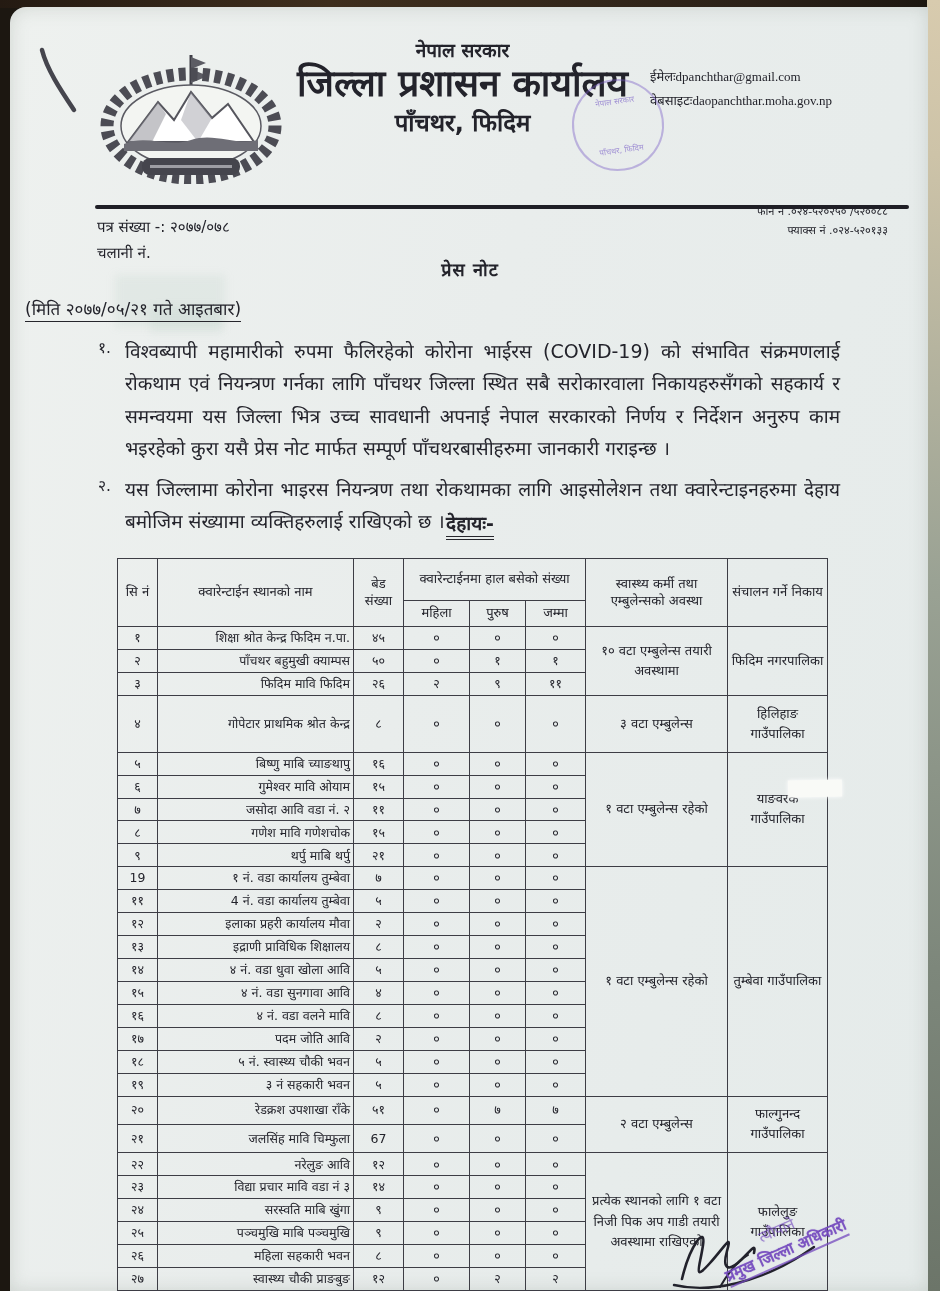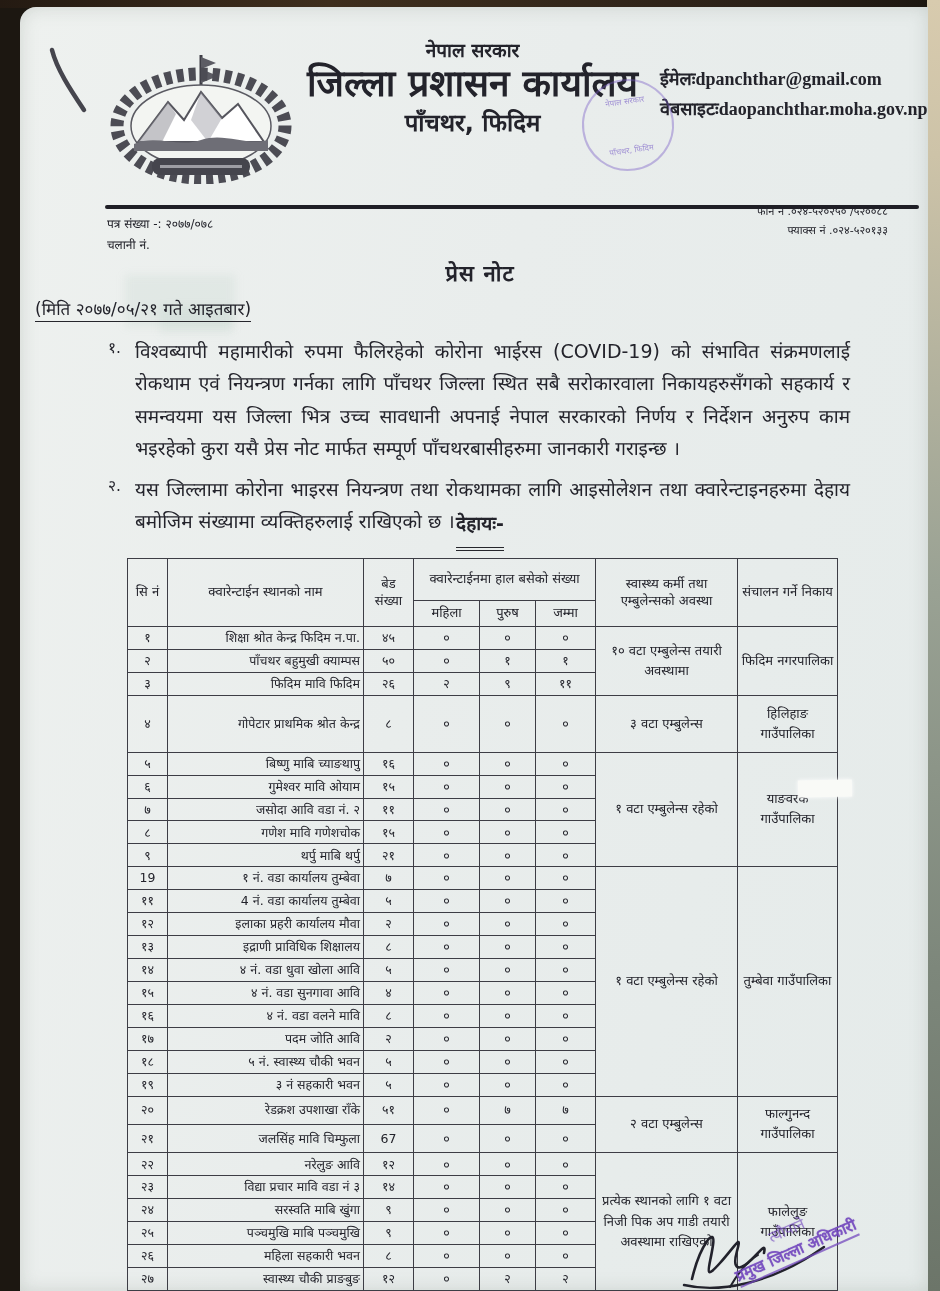--- a/index.html
+++ b/index.html
@@ -11,56 +11,56 @@
   }
   
   .top-edge{position:absolute;left:0;top:0;width:940px;height:8px;
     background:linear-gradient(90deg,#241a12,#3f2e1d 35%,#2b2118 80%,#1c1711);}
   .right-strip{position:absolute;right:0;top:0;width:13px;height:1291px;
     background:linear-gradient(#d8cbae 0%,#cdc3a8 12%,#9aa294 45%,#7d877b 75%,#6c7569 100%);}
   
   .paper{position:absolute;left:10px;top:7px;right:12px;bottom:0;
     background:linear-gradient(105deg,#eef1ef 0%,#e9edec 45%,#e5ebea 100%);
     border-top-left-radius:16px;
-    box-shadow:inset 0 0 18px rgba(120,130,120,.25);margin-left:10px;}
+    box-shadow:inset 0 0 18px rgba(120,130,120,.25);}
   .ghost{position:absolute;filter:blur(4px);background:rgba(150,185,165,.12);}
   .g1{left:105px;top:268px;width:110px;height:52px;}
   .g2{left:140px;top:300px;width:72px;height:26px;}
   
   .penmark{position:absolute;left:22px;top:35px;}
   .emblem{position:absolute;left:72px;top:45px;width:218px;height:132px;}
   .titles{position:absolute;left:205px;top:33px;width:495px;text-align:center;line-height:1.12;}
   .t-gov{font-size:19px;font-weight:bold;}
   .t-min{font-size:31px;font-weight:bold;margin-top:3px;letter-spacing:2px;}
   .t-off{font-size:37px;font-weight:bold;margin-top:2px;text-align:center;}
   .t-dist{font-size:24px;font-weight:bold;margin-top:5px;}
   .contacts{position:absolute;left:640px;top:63px;width:240px;
-    font-family:"Liberation Serif","DejaVu Serif",serif;font-weight:bold;font-size:18px;line-height:1.1;}
+    font-family:"Liberation Serif","DejaVu Serif",serif;font-weight:normal;font-size:13px;line-height:1.1;}
   .contacts .line{margin-bottom:10px;white-space:nowrap;}
   .round-stamp{position:absolute;left:562px;top:72px;width:88px;height:88px;border-radius:50%;
     border:2px solid rgba(118,88,198,.4);color:rgba(112,82,196,.6);
     font-size:8px;text-align:center;transform:rotate(-8deg);}
   .round-stamp .rs1{margin-top:14px;}
   .round-stamp .rs2{margin-top:38px;}
   
   .rule{position:absolute;left:85px;top:198px;width:814px;height:4px;background:#1f1f26;border-radius:2px;}
-  .meta-left{position:absolute;left:87px;top:207px;font-size:12px;line-height:1.75;}
+  .meta-left{position:absolute;left:87px;top:207px;font-size:15px;line-height:1.75;}
   .meta-right{position:absolute;right:40px;top:196px;font-size:11px;line-height:1.7;text-align:right;}
   
   .press-title{position:absolute;left:0;width:920px;top:250px;text-align:center;
-    font-size:22px;font-weight:bold;letter-spacing:1px;}
+    font-size:18px;font-weight:bold;letter-spacing:1px;}
   .date-line-wrap{position:absolute;left:15px;width:920px;top:290px;}
   .date-line{display:inline-block;font-size:17px;padding-bottom:1px;border-bottom:1.6px solid #26262c;}
   
   .paras{position:absolute;left:88px;top:328px;width:742px;}
   .para{display:flex;margin-bottom:9px;}
   .para .pnum{width:27px;flex:0 0 27px;font-size:15.5px;line-height:1.7;}
   .para .ptxt{flex:1;font-size:19px;line-height:1.7;text-align:justify;}
   .dehaya-wrap{position:absolute;left:0;width:920px;top:503px;text-align:center;}
-  .dehaya{display:inline-block;font-size:19px;font-weight:bold;padding-bottom:11px;
+  .dehaya{display:inline-block;font-size:19px;font-weight:bold;padding-bottom:0;
     border-bottom:4px double #26262c;}
   
   table.qt{position:absolute;left:107px;top:551px;width:710px;height:733px;
     border-collapse:collapse;table-layout:fixed;}
   .qt th,.qt td{border:1.4px solid #3d3d45;padding:0 3px;overflow:hidden;}
   .qt thead tr.h1{height:42px;}
   .qt thead tr.h2{height:26px;}
   .qt th{font-weight:normal;font-size:13px;text-align:center;line-height:1.25;}
   .qt td{font-size:12.5px;line-height:1.25;}
   .qt td.c{text-align:center;white-space:nowrap;}

